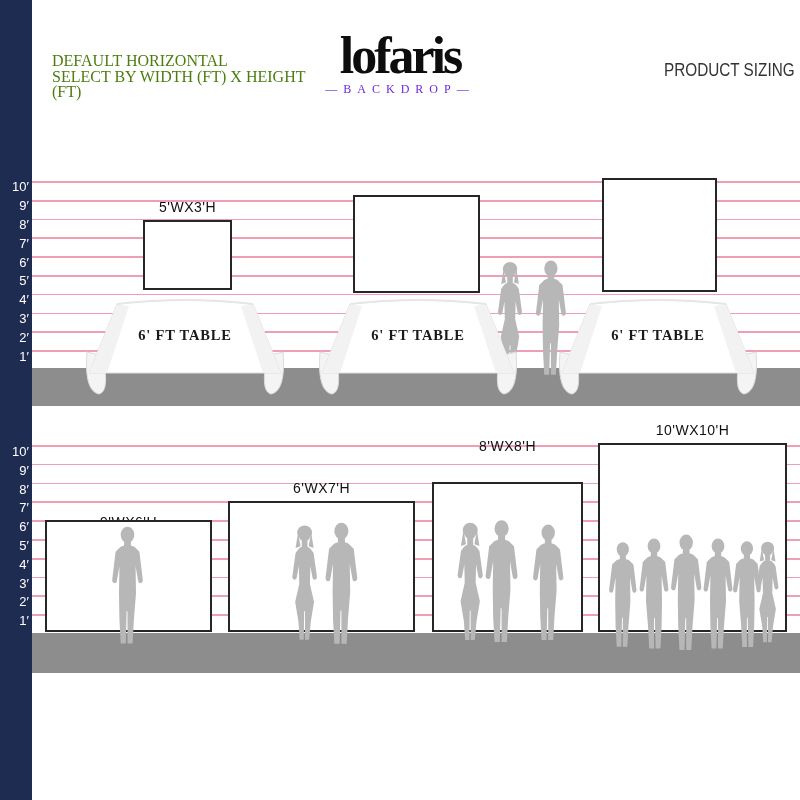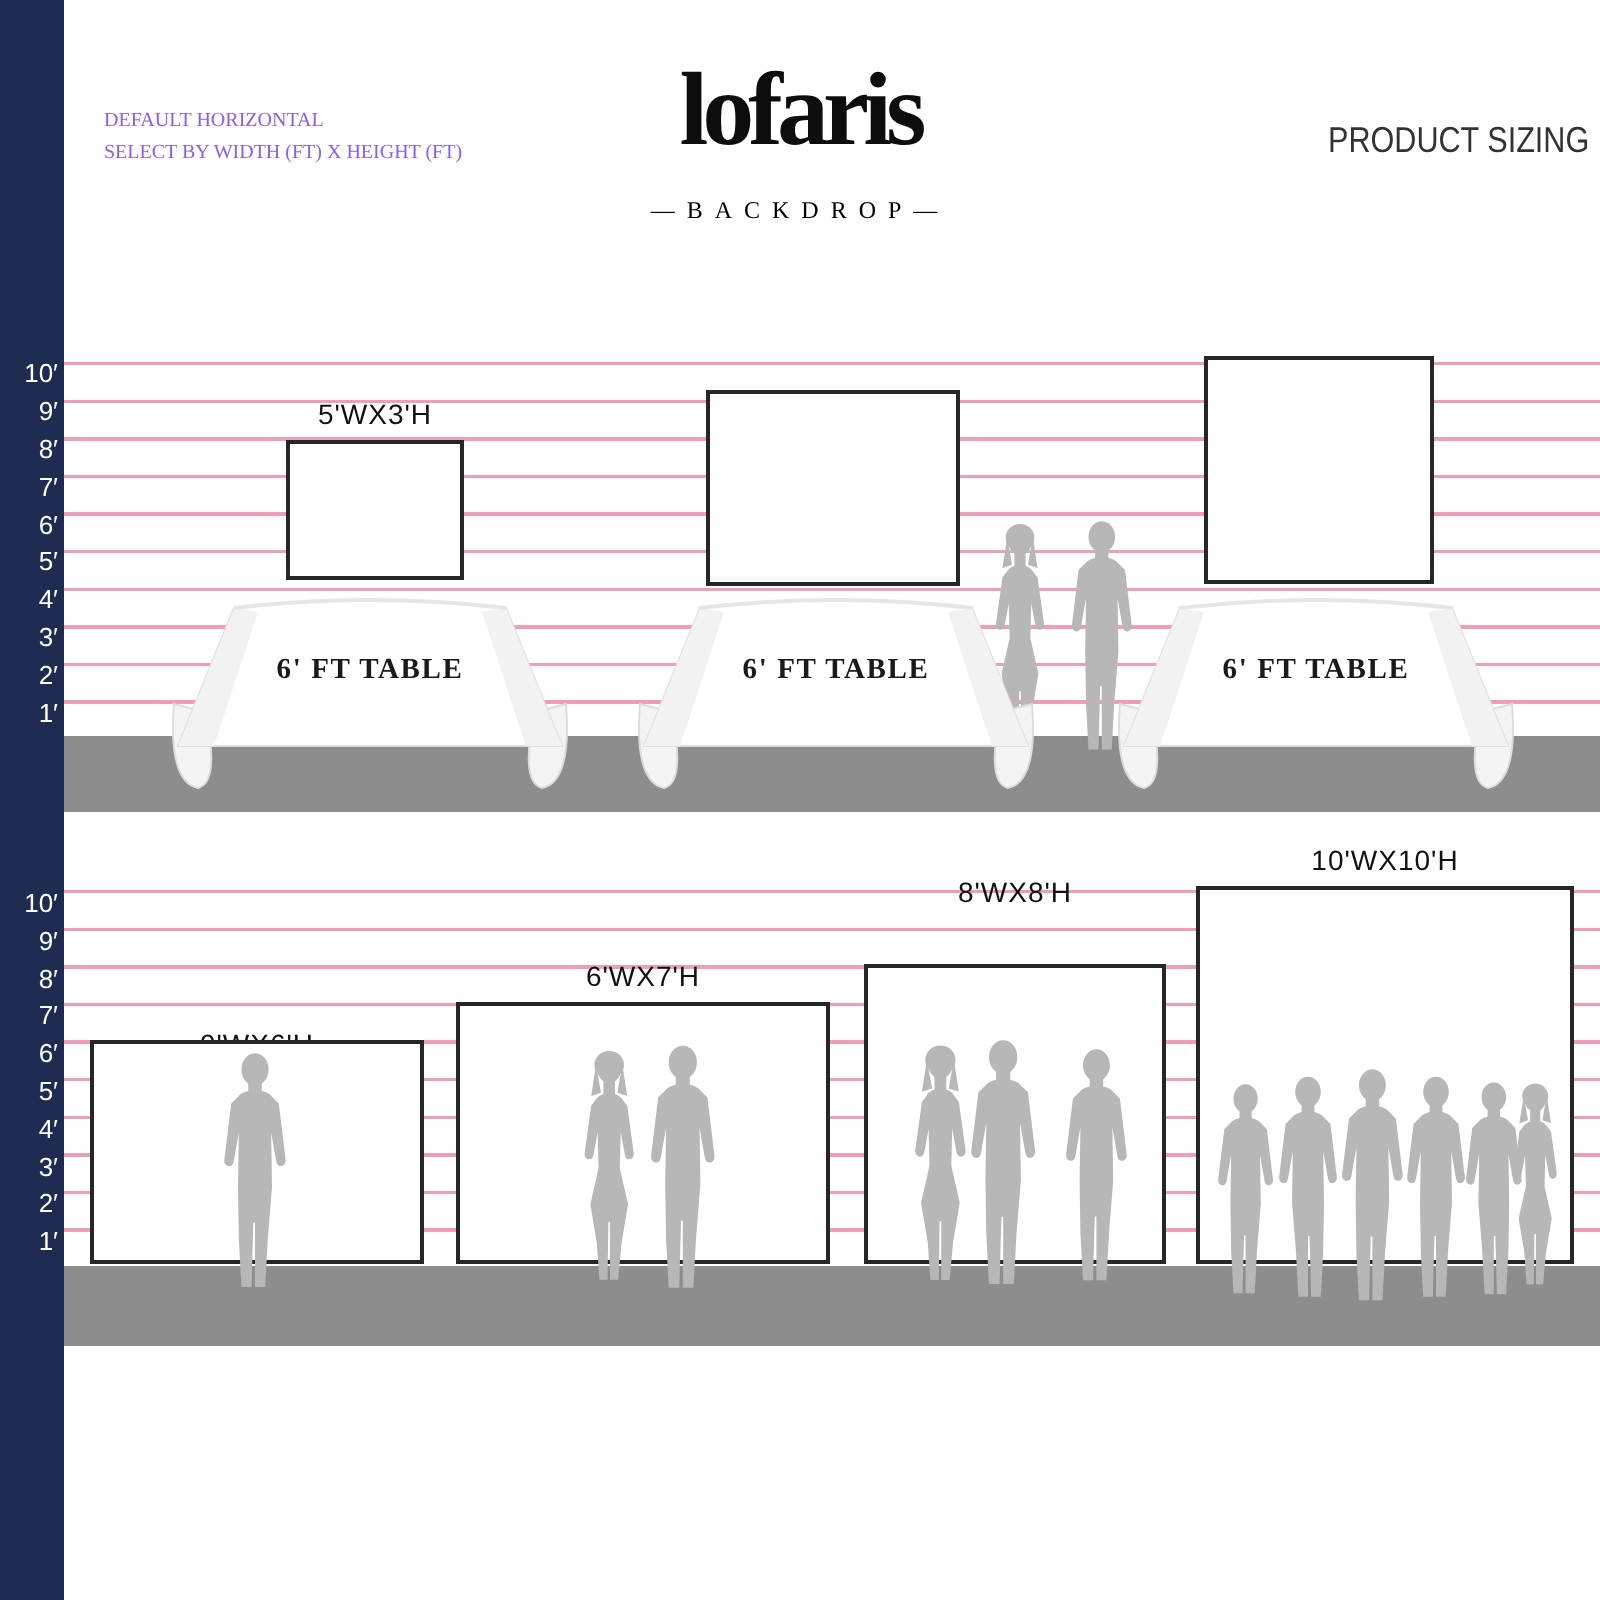--- a/index.html
+++ b/index.html
@@ -16,27 +16,27 @@
     background:repeating-linear-gradient(to bottom,#f09eb3 0,#f09eb3 1.7px,transparent 1.7px,transparent 18.8px);}
   #grid-top{top:181px;}
   #grid-bottom{top:445px;}
 
   
   .floor{position:absolute;left:32px;width:768px;background:#8d8d8d;}
   #floor-top{top:368px;height:38px;}
   #floor-bottom{top:633px;height:40px;}
 
   
-  .tagline{position:absolute;left:52px;top:53px;width:260px;color:#8b5cf6;
-           font-family:"Liberation Serif",serif;font-size:10px;line-height:15.5px;}
+  .tagline{position:absolute;left:52px;top:53px;width:260px;color:#4d7c0f;
+           font-family:"Liberation Serif",serif;font-size:16px;line-height:15.5px;}
   .brand{position:absolute;left:300px;top:30px;width:200px;text-align:center;color:#0d0d0d;}
   .brand-name{font-family:"Liberation Serif",serif;font-weight:bold;font-size:52px;
               letter-spacing:-3px;line-height:52px;}
   .brand-sub{font-family:"Liberation Serif",serif;font-size:12px;letter-spacing:6px;
-             margin-top:16px;color:#000000;}
+             margin-top:0px;color:#6d28d9;}
   .page-title{position:absolute;left:664px;top:60px;color:#333;font-size:18px;
               letter-spacing:0px;transform:scaleX(.85);transform-origin:left center;white-space:nowrap;}
 
   
   .backdrop{position:absolute;background:#ffffff;border:2px solid #262626;box-sizing:border-box;}
   .bd-label{position:absolute;text-align:center;color:#111;font-size:14px;letter-spacing:.5px;
             height:17px;line-height:17px;white-space:nowrap;}
 
   
   .table{position:absolute;width:200px;height:106px;font-family:Liberation Serif, serif;}

